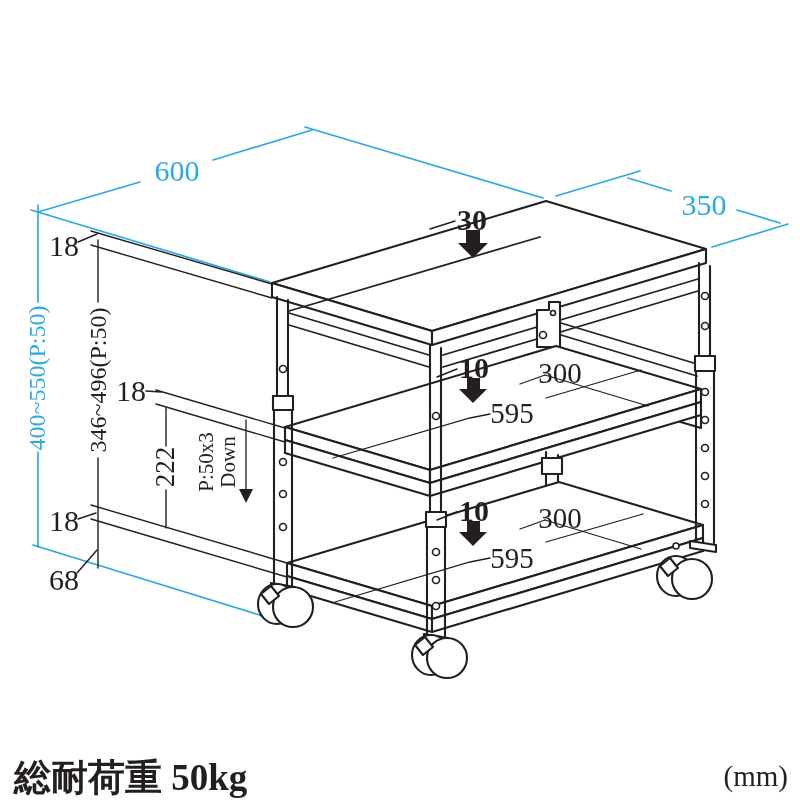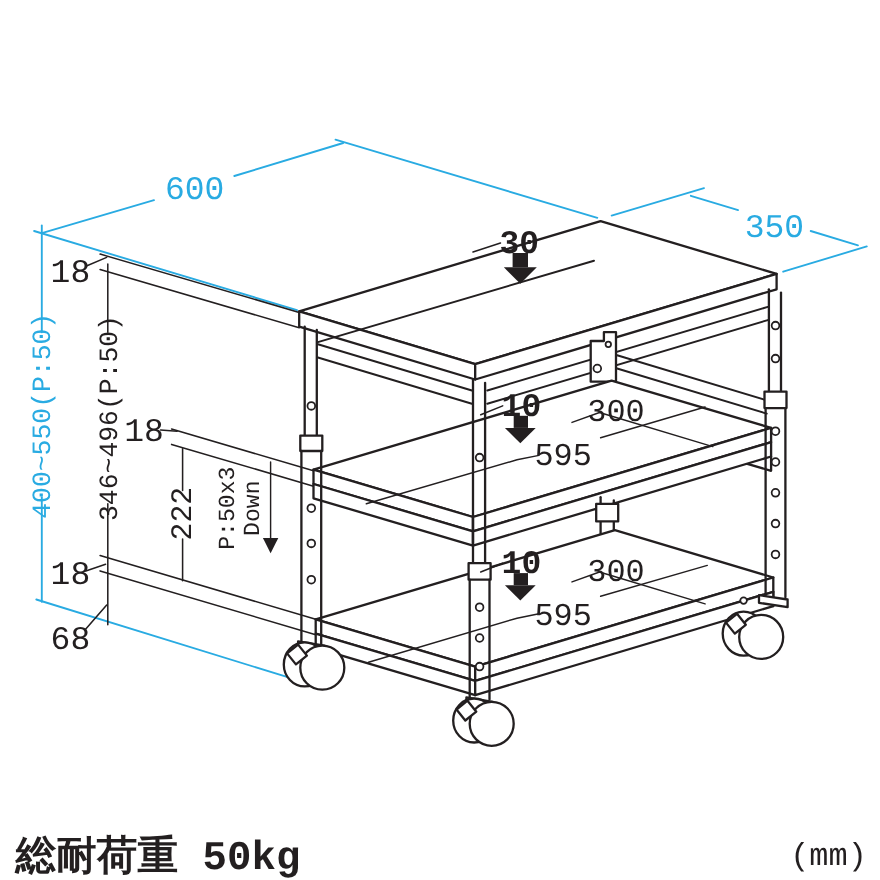--- a/index.html
+++ b/index.html
@@ -1,17 +1,17 @@
 <!DOCTYPE html>
 <html><head>
 <meta charset="utf-8">
 <style>
   html,body{margin:0;padding:0;background:#ffffff;}
   .stage{position:relative;width:800px;height:800px;background:#ffffff;overflow:hidden;
-         font-family:Liberation Mono, monospace;}
+         font-family:Liberation Serif, serif;}
   svg{position:absolute;left:0;top:0;}
   
   .ink-line{stroke:#231f20;stroke-width:2.1;fill:none;stroke-linecap:round;stroke-linejoin:round;}
   .ink-face{stroke:#231f20;stroke-width:2.1;fill:#ffffff;stroke-linejoin:round;}
   .frame-line{stroke:#231f20;stroke-width:1.8;fill:none;stroke-linecap:round;}
   .hole{stroke:#231f20;stroke-width:1.6;fill:#ffffff;}
   .dim{stroke:#231f20;stroke-width:1.4;fill:none;stroke-linecap:round;}
   .thin{stroke:#231f20;stroke-width:1.3;fill:none;stroke-linecap:round;}
   .cyan{stroke:#29abe2;stroke-width:1.7;fill:none;stroke-linecap:round;}
   .arrow{fill:#231f20;stroke:none;}

